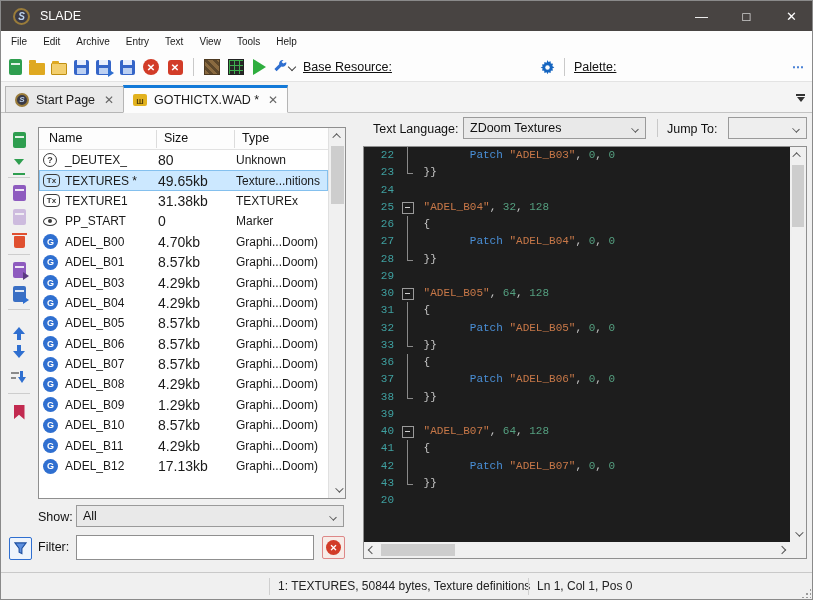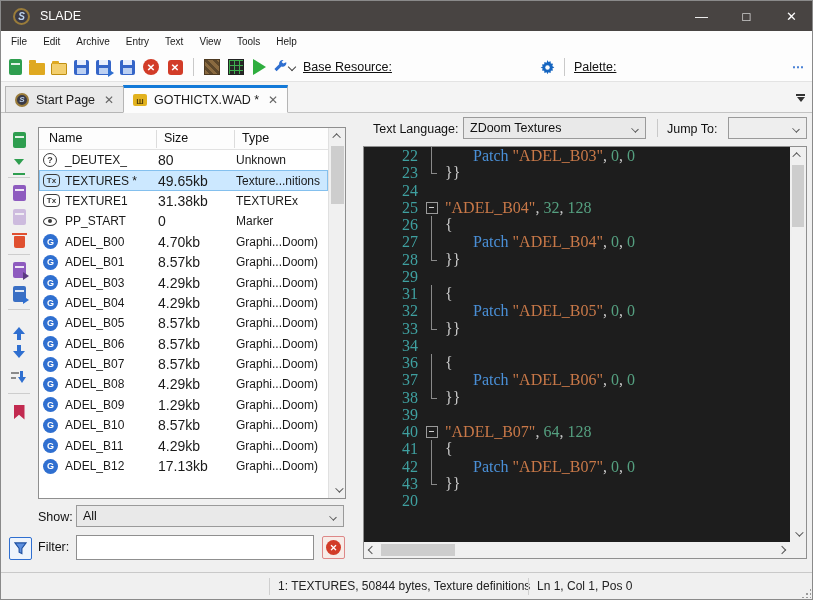--- a/index.html
+++ b/index.html
@@ -123,21 +123,21 @@
   .filter-input{position:absolute;left:75px;top:422px;width:238px;height:25px;border:1px solid #8f8f8f;background:#fff;
     font-family:"Liberation Sans",sans-serif;font-size:12px;padding:0 5px;outline:none;}
   .clear-btn{position:absolute;left:321px;top:423px;width:23px;height:23px;border:1px solid #d88;background:#f7ece8;
     border-radius:2px;display:flex;align-items:center;justify-content:center;}
   .funnel-wrap{position:absolute;left:8px;top:424px;width:23px;height:23px;border:1px solid #2f6fd0;border-radius:2px;
     display:flex;align-items:center;justify-content:center;background:#eef4fc;}
   
   .rp-toprow{position:absolute;left:358px;top:4px;width:452px;height:26px;}
   .editor{position:absolute;left:362px;top:33px;width:444px;height:413px;background:#1d1d1d;border:1px solid #8f8f8f;}
   .code-area{position:absolute;left:0;top:0;right:16px;bottom:16px;overflow:hidden;
-    font-family:Liberation Serif, serif;font-size:16px;margin-left:24px;}
+    font-family:Liberation Mono, monospace;font-size:11px;}
   .eline{display:flex;height:17.25px;line-height:17.25px;white-space:pre;}
   .ln{width:36px;text-align:right;padding-right:6px;color:#3fa0a0;flex:none;}
   .fold{width:17px;flex:none;position:relative;}
   .fold.mid:before{content:"";position:absolute;left:7px;top:0;bottom:0;width:1px;background:#8a8a8a;}
   .fold.end:before{content:"";position:absolute;left:7px;top:0;height:9px;width:1px;background:#8a8a8a;}
   .fold.end:after{content:"";position:absolute;left:7px;top:9px;width:6px;height:1px;background:#8a8a8a;}
   .fold.open:before{content:"";position:absolute;left:2px;top:3px;width:10px;height:10px;border:1px solid #9a9a9a;background:#1d1d1d;}
   .fold.open:after{content:"";position:absolute;left:5px;top:8px;width:5px;height:1px;background:#cfcfcf;}
   .code{color:#c8c8c8;}
   .code .kw{color:#4a90d8;}
@@ -461,24 +461,24 @@
     <div class="editor">
       <div class="code-area" id="code-area">
           <div class="eline"><span class="ln">22</span><span class="fold mid"></span><span class="code">        <span class="kw">Patch</span> <span class="str">"ADEL_B03"</span>, <span class="num">0</span>, <span class="num">0</span></span></div>
           <div class="eline"><span class="ln">23</span><span class="fold end"></span><span class="code"> }}</span></div>
           <div class="eline"><span class="ln">24</span><span class="fold"></span><span class="code"></span></div>
           <div class="eline"><span class="ln">25</span><span class="fold open"></span><span class="code"> <span class="str">"ADEL_B04"</span>, <span class="num">32</span>, <span class="num">128</span></span></div>
           <div class="eline"><span class="ln">26</span><span class="fold mid"></span><span class="code"> {</span></div>
           <div class="eline"><span class="ln">27</span><span class="fold mid"></span><span class="code">        <span class="kw">Patch</span> <span class="str">"ADEL_B04"</span>, <span class="num">0</span>, <span class="num">0</span></span></div>
           <div class="eline"><span class="ln">28</span><span class="fold end"></span><span class="code"> }}</span></div>
           <div class="eline"><span class="ln">29</span><span class="fold"></span><span class="code"></span></div>
+          <div class="eline"><span class="ln">30</span><span class="fold open"></span><span class="code"> <span class="str">"ADEL_B05"</span>, <span class="num">64</span>, <span class="num">128</span></span></div>
           <div class="eline"><span class="ln">31</span><span class="fold mid"></span><span class="code"> {</span></div>
           <div class="eline"><span class="ln">32</span><span class="fold mid"></span><span class="code">        <span class="kw">Patch</span> <span class="str">"ADEL_B05"</span>, <span class="num">0</span>, <span class="num">0</span></span></div>
           <div class="eline"><span class="ln">33</span><span class="fold end"></span><span class="code"> }}</span></div>
-          <div class="eline"><span class="ln">34</span><span class="fold"></span><span class="code"></span></div>
           <div class="eline"><span class="ln">36</span><span class="fold mid"></span><span class="code"> {</span></div>
           <div class="eline"><span class="ln">37</span><span class="fold mid"></span><span class="code">        <span class="kw">Patch</span> <span class="str">"ADEL_B06"</span>, <span class="num">0</span>, <span class="num">0</span></span></div>
           <div class="eline"><span class="ln">38</span><span class="fold end"></span><span class="code"> }}</span></div>
           <div class="eline"><span class="ln">39</span><span class="fold"></span><span class="code"></span></div>
           <div class="eline"><span class="ln">40</span><span class="fold open"></span><span class="code"> <span class="str">"ADEL_B07"</span>, <span class="num">64</span>, <span class="num">128</span></span></div>
           <div class="eline"><span class="ln">41</span><span class="fold mid"></span><span class="code"> {</span></div>
           <div class="eline"><span class="ln">42</span><span class="fold mid"></span><span class="code">        <span class="kw">Patch</span> <span class="str">"ADEL_B07"</span>, <span class="num">0</span>, <span class="num">0</span></span></div>
           <div class="eline"><span class="ln">43</span><span class="fold end"></span><span class="code"> }}</span></div>
           <div class="eline"><span class="ln">20</span><span class="fold"></span><span class="code"></span></div>
         </div>

